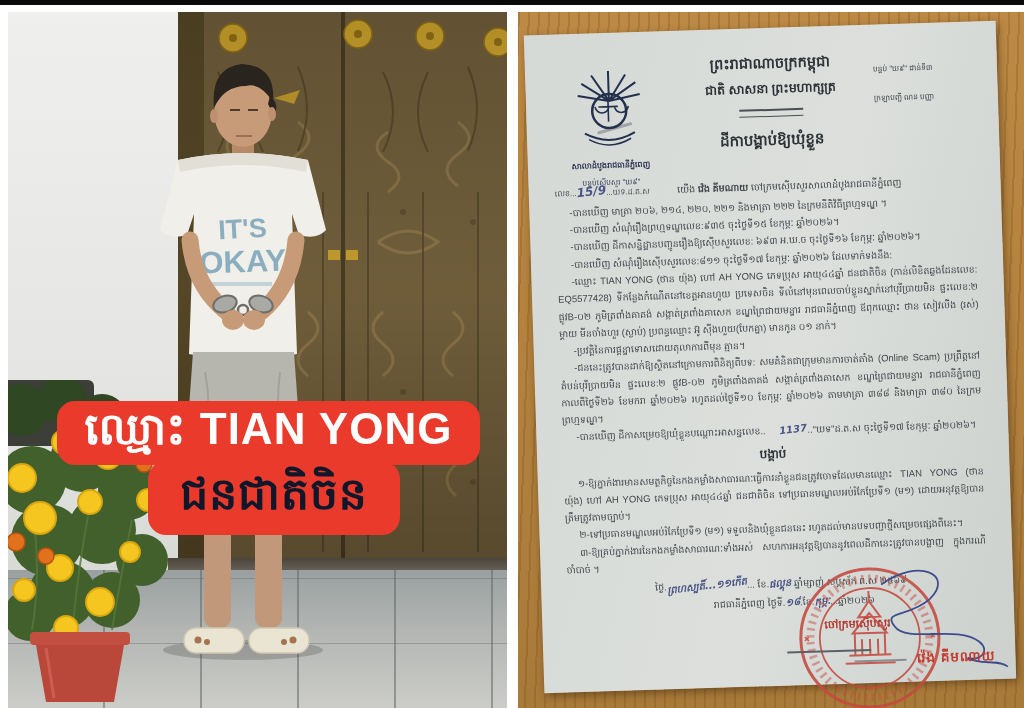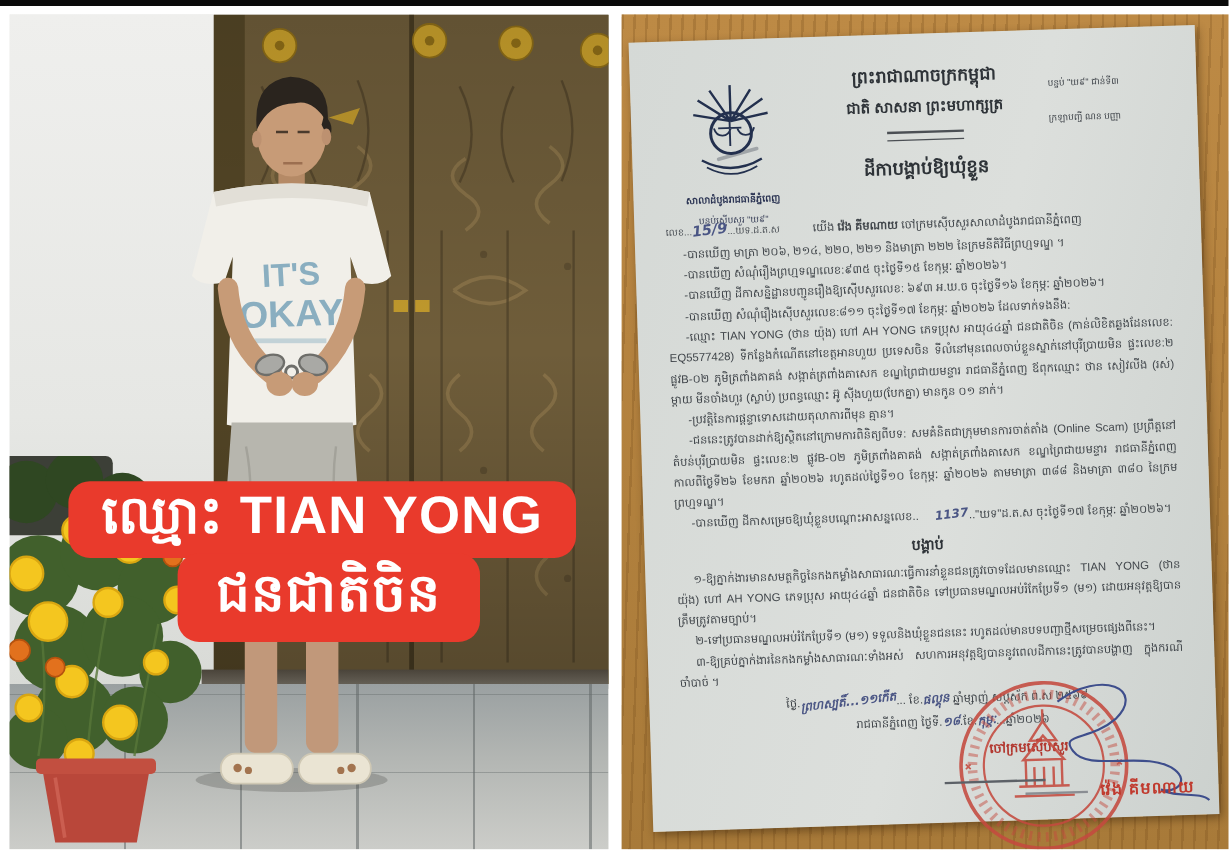--- a/index.html
+++ b/index.html
@@ -21,21 +21,21 @@
            repeating-linear-gradient(0deg,rgba(98,104,104,0) 0 64px,rgba(98,104,104,.40) 64px 65px),
            linear-gradient(180deg,#9aa0a1 0%,#b3b6b3 45%,#cccdc9 100%);}
   .man-svg{position:absolute;left:112px;top:40px;}
   .plant-svg{position:absolute;left:-6px;top:368px;}
   .banner{position:absolute;left:0;top:0;width:100%;height:100%;pointer-events:none;padding-left:13px;}
   .banner-l1{position:absolute;left:49px;top:389px;width:423px;height:64px;background:#e93a2c;
              border-radius:18px;display:flex;align-items:center;justify-content:center;
              color:#ffffff;font-weight:800;font-size:44px;letter-spacing:1px;white-space:nowrap;}
   .banner-l2{position:absolute;left:140px;top:449px;width:252px;height:74px;background:#e93a2c;
              border-radius:18px;display:flex;align-items:center;justify-content:center;
-             color:#ffffff;font-weight:800;font-size:44px;letter-spacing:1px;white-space:nowrap;}
+             color:#0f172a;font-weight:800;font-size:44px;letter-spacing:1px;white-space:nowrap;}
 
   
   .photo-right{position:absolute;left:518px;top:12px;width:506px;height:696px;overflow:hidden;
                background:
                  repeating-linear-gradient(92deg,rgba(104,64,18,.22) 0 2px,rgba(0,0,0,0) 2px 10px),
                  linear-gradient(180deg,#bd8a45 0%,#b5833f 40%,#a87a39 100%);}
   .paper{position:absolute;left:16px;top:16px;width:472px;height:658px;
          background:linear-gradient(105deg,#d5d9d6 0%,#dcdfdc 55%,#ccd1ce 100%);
          transform:rotate(-1.8deg);box-shadow:2px 3px 8px rgba(40,22,5,.45);}
   .check-slash{position:absolute;left:70px;top:94px;width:36px;height:3px;background:#979ba0;

